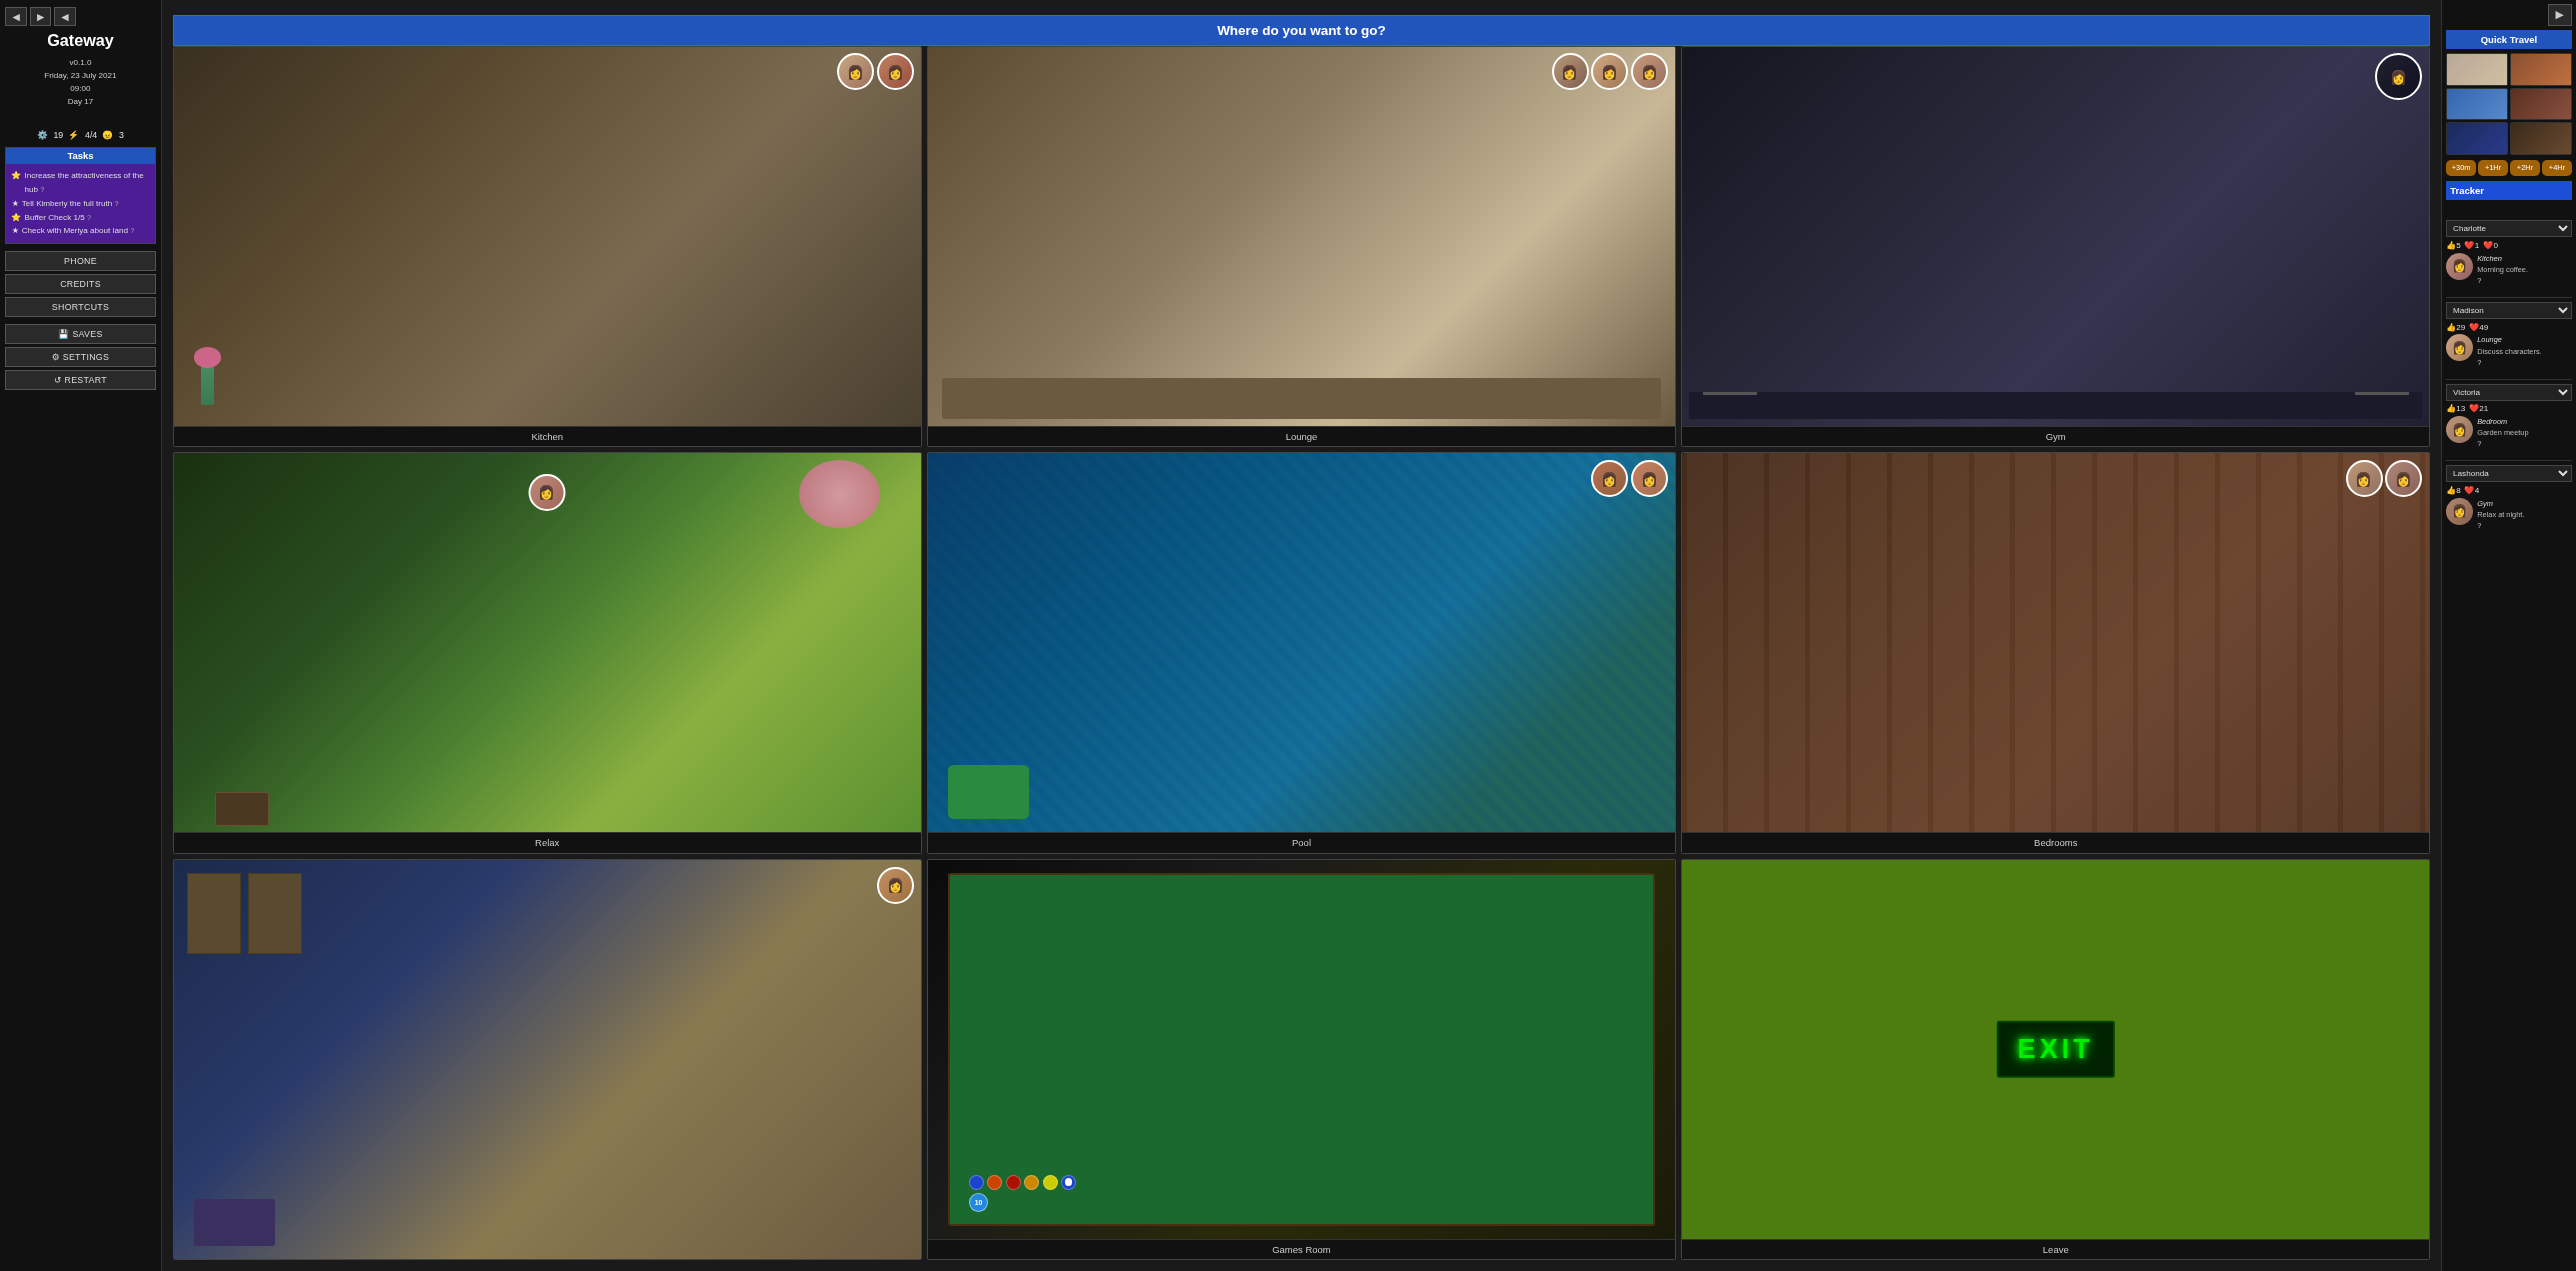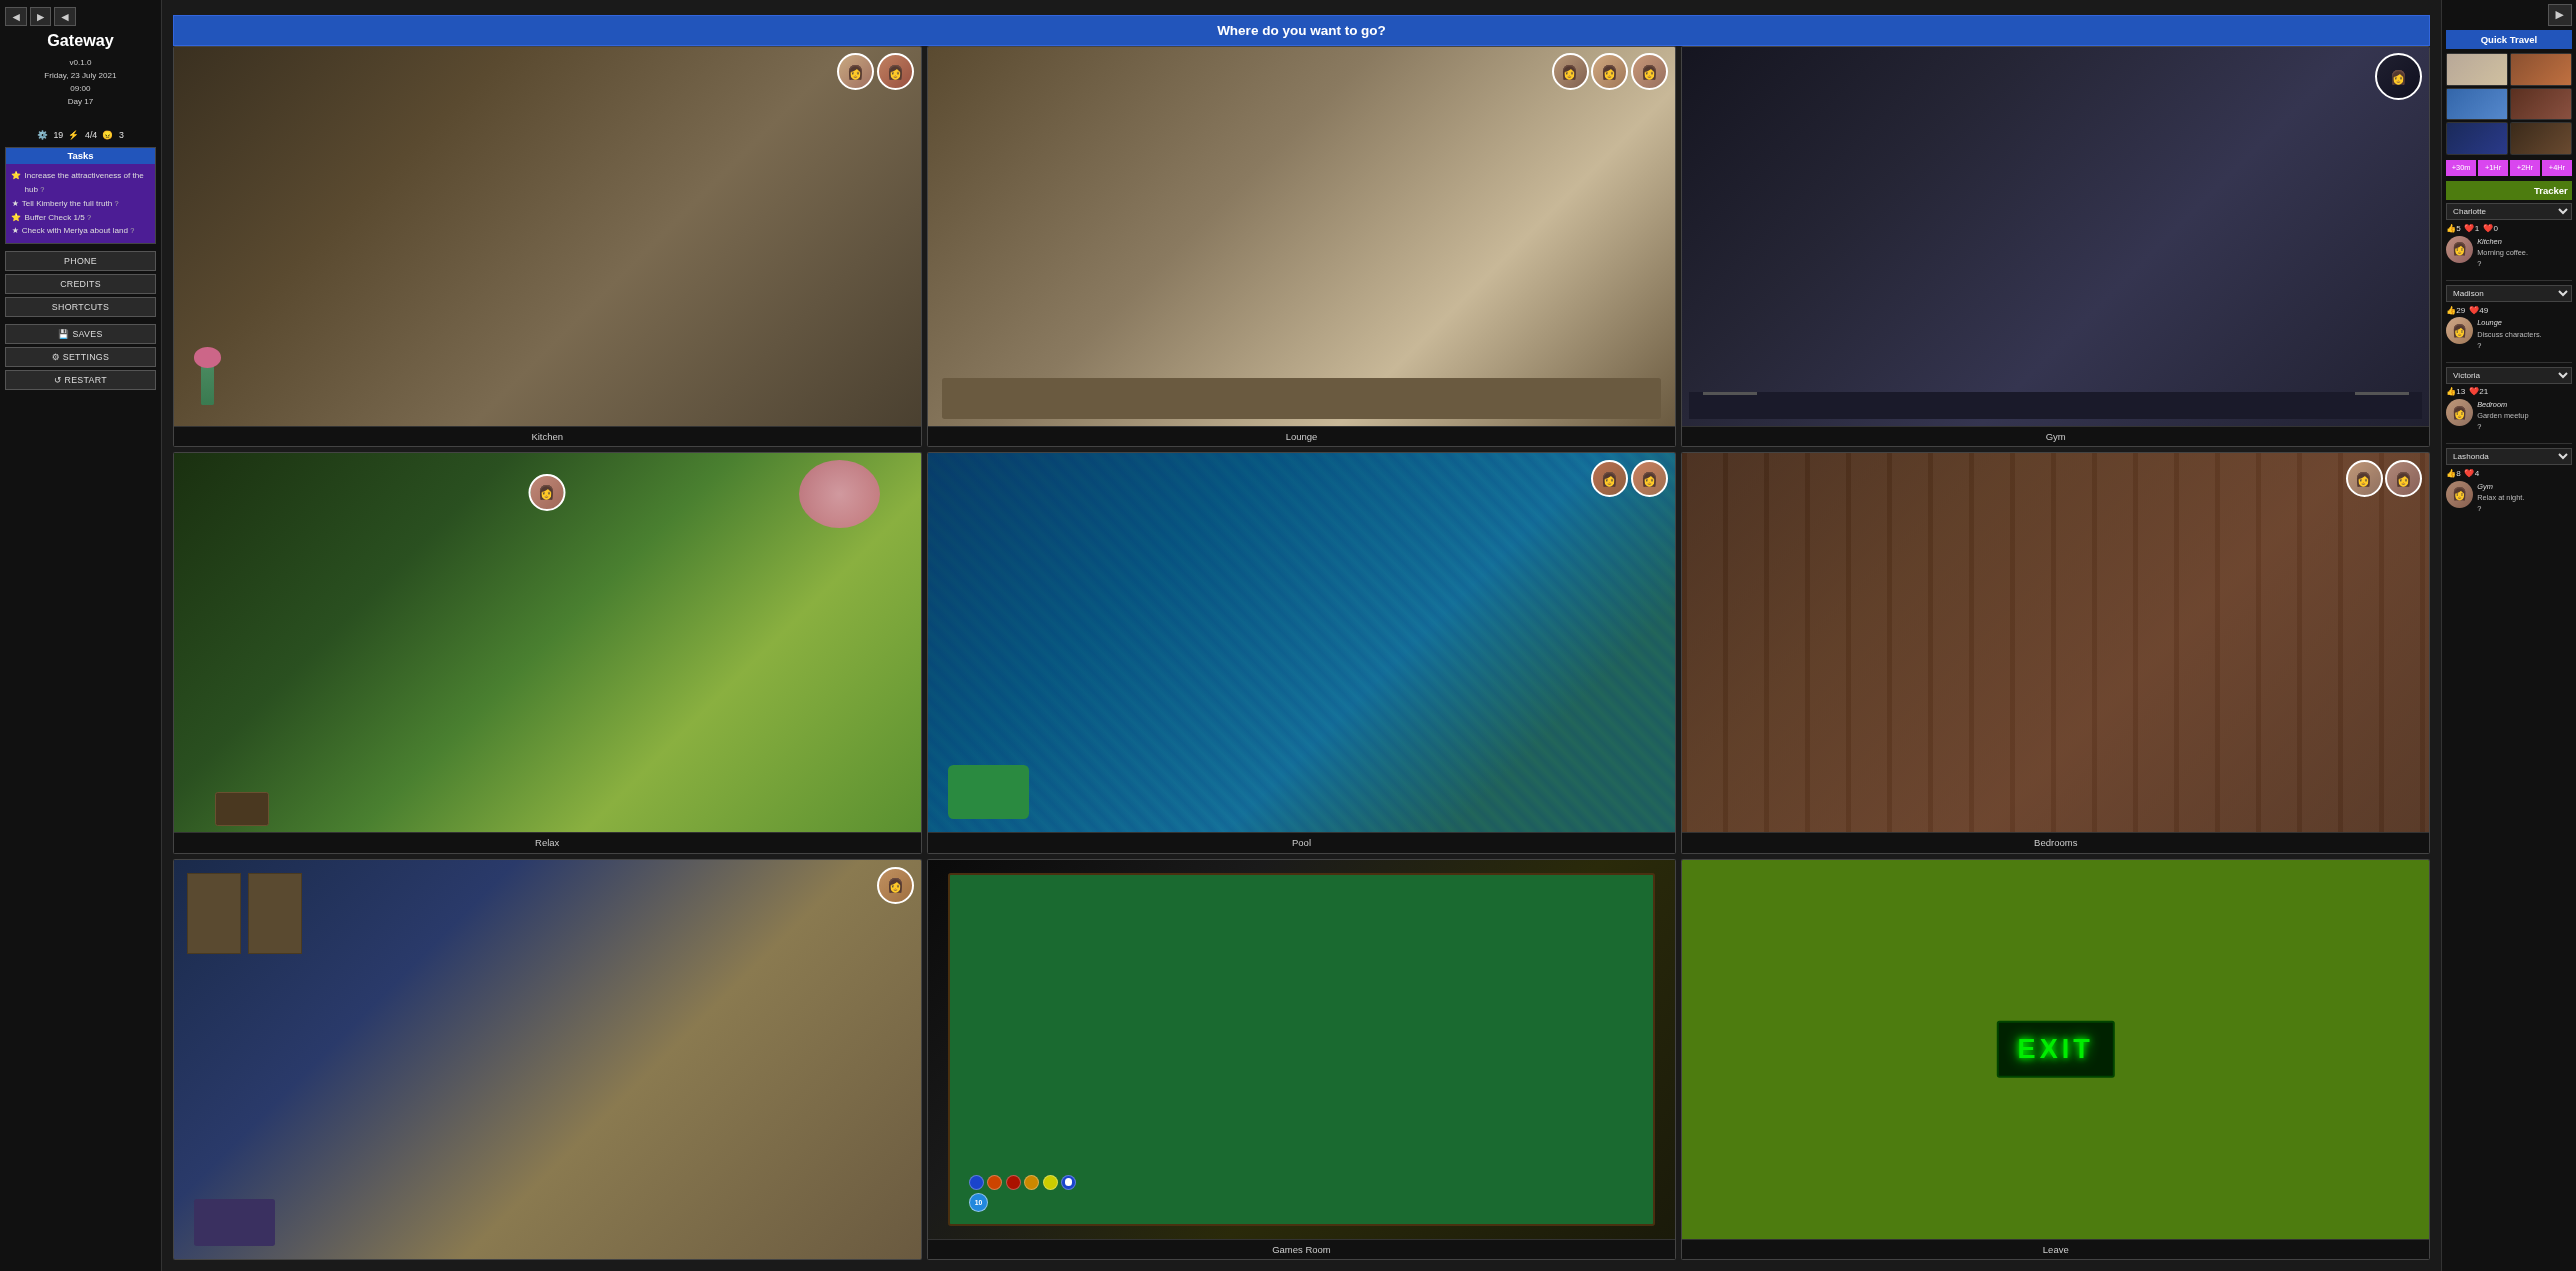--- a/index.html
+++ b/index.html
@@ -269,37 +269,37 @@
     .qt-thumb-5 { background: linear-gradient(135deg, #1a2a5a, #2a3a8a); }
     .qt-thumb-6 { background: linear-gradient(135deg, #3a2a1a, #6a4a30); }
 
     #time-buttons {
       display: flex;
       gap: 2px;
       margin-bottom: 5.4px;
     }
     .time-btn {
       flex: 1;
-      background: #d946ef;
+      background: #a16207;
       border: none;
       color: #fff;
       font-size: 7.4px;
       padding: 3.4px 1.4px;
       cursor: pointer;
-      border-radius: 0;
+      border-radius: 5px;
     }
 
     #tracker-header {
-      background: #4d7c0f;
-      text-align: right;
+      background: #1d4ed8;
+      text-align: left;
       padding: 4.1px;
       font-size: 9.5px;
       font-weight: bold;
       color: #fff;
-      margin-bottom: 3px;
+      margin-bottom: 20px;
     }
     .tracker-entry {
       margin-bottom: 6.8px;
     }
     .tracker-select {
       width: 100%;
       background: #222;
       border: 0.7px solid #444;
       color: #ddd;
       padding: 2px;

